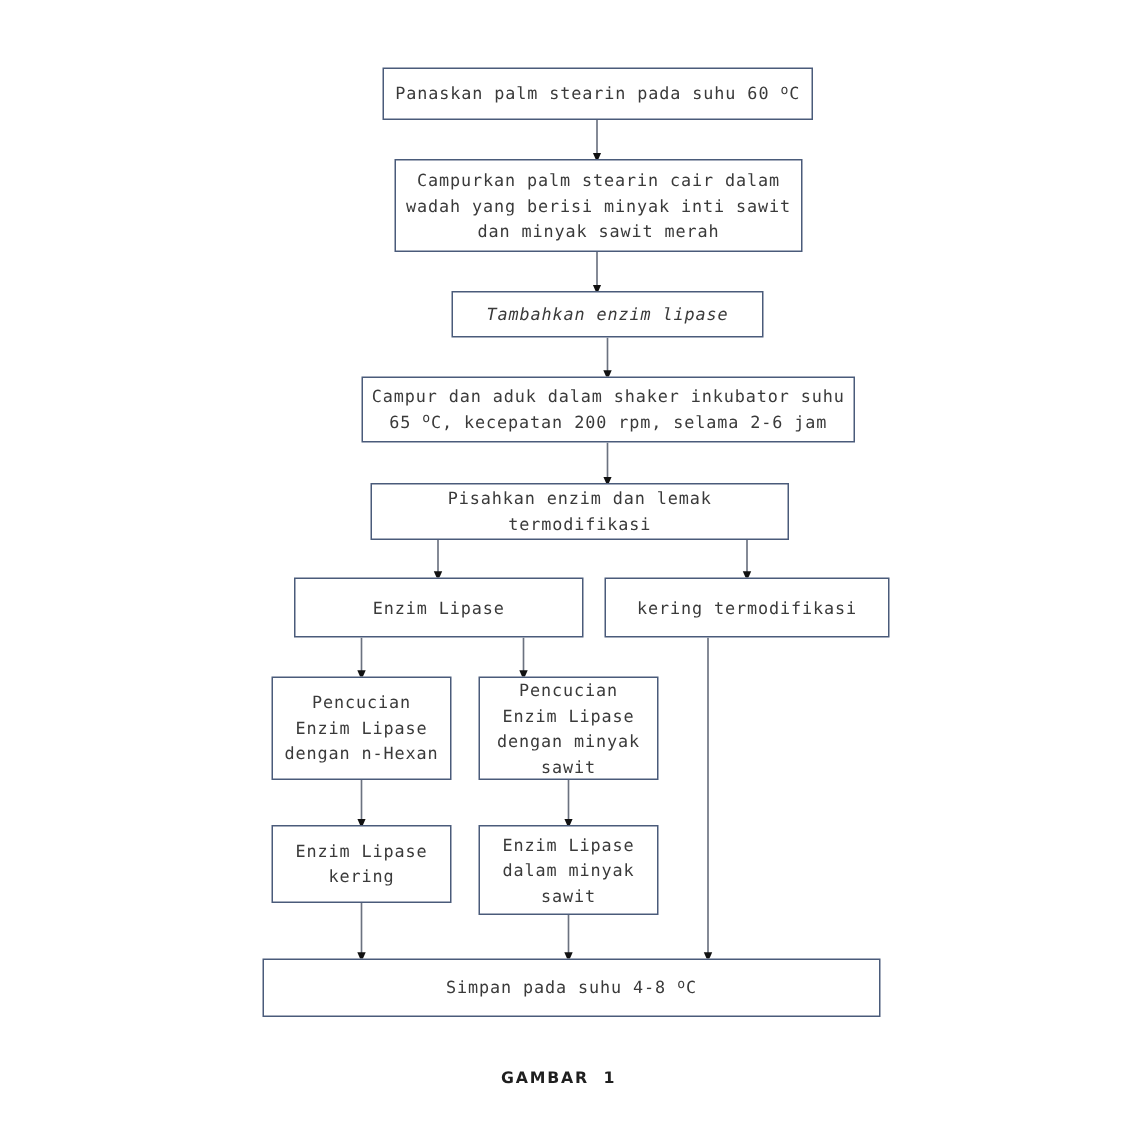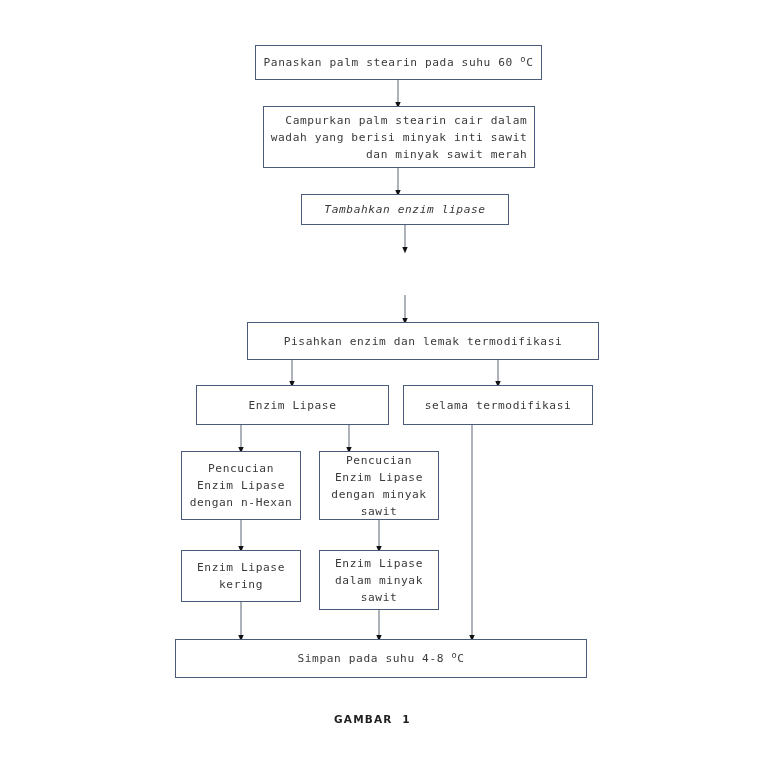--- a/index.html
+++ b/index.html
@@ -77,27 +77,29 @@
       <line x1="482" y1="360" x2="482" y2="384" stroke="#6b7280" stroke-width="1.1" marker-end="url(#arrowhead)"></line>
       <line x1="225" y1="425" x2="225" y2="450" stroke="#6b7280" stroke-width="1.1" marker-end="url(#arrowhead)"></line>
       <line x1="333" y1="425" x2="333" y2="450" stroke="#6b7280" stroke-width="1.1" marker-end="url(#arrowhead)"></line>
       <line x1="225" y1="520" x2="225" y2="549" stroke="#6b7280" stroke-width="1.1" marker-end="url(#arrowhead)"></line>
       <line x1="363" y1="520" x2="363" y2="549" stroke="#6b7280" stroke-width="1.1" marker-end="url(#arrowhead)"></line>
       <line x1="225" y1="602" x2="225" y2="638" stroke="#6b7280" stroke-width="1.1" marker-end="url(#arrowhead)"></line>
       <line x1="363" y1="610" x2="363" y2="638" stroke="#6b7280" stroke-width="1.1" marker-end="url(#arrowhead)"></line>
       <line x1="456" y1="425" x2="456" y2="638" stroke="#6b7280" stroke-width="1.1" marker-end="url(#arrowhead)"></line>
     </svg>
 <div class="node" style="left: 239px; top: 45px; width: 287px; height: 35px; border-color: rgb(74, 91, 122); color: rgb(58, 58, 58);"><span>Panaskan palm stearin pada suhu 60 <sup class="deg">o</sup>C</span></div>
-    <div class="node" style="left: 247px; top: 106px; width: 272px; height: 62px; border-color: rgb(74, 91, 122); color: rgb(58, 58, 58); text-align: right;"><span>Campurkan palm stearin cair dalam
+    <div class="node" style="left: 247px; top: 106px; width: 272px; height: 62px; border-color: rgb(74, 91, 122); color: rgb(58, 58, 58);"><span>Campurkan palm stearin cair dalam
 wadah yang berisi minyak inti sawit
 dan minyak sawit merah</span></div>
     <div class="node" style="left: 285px; top: 194px; width: 208px; height: 31px; border-color: rgb(74, 91, 122); color: rgb(58, 58, 58); font-style: italic;"><span>Tambahkan enzim lipase</span></div>
-    <div class="node" style="left: 231px; top: 322px; width: 352px; height: 38px; border-color: rgb(74, 91, 122); color: rgb(58, 58, 58);"><span>Pisahkan enzim dan lemak termodifikasi</span></div>
+    <div class="node" style="left: 225px; top: 251px; width: 329px; height: 44px; border-color: rgb(74, 91, 122); color: rgb(58, 58, 58);"><span>Campur dan aduk dalam shaker inkubator suhu
+65 <sup class="deg">o</sup>C, kecepatan 200 rpm, selama 2-6 jam</span></div>
+    <div class="node" style="left: 231px; top: 322px; width: 279px; height: 38px; border-color: rgb(74, 91, 122); color: rgb(58, 58, 58);"><span>Pisahkan enzim dan lemak termodifikasi</span></div>
     <div class="node" style="left: 180px; top: 385px; width: 193px; height: 40px; border-color: rgb(74, 91, 122); color: rgb(58, 58, 58);"><span>Enzim Lipase</span></div>
-    <div class="node" style="left: 387px; top: 385px; width: 190px; height: 40px; border-color: rgb(74, 91, 122); color: rgb(58, 58, 58);"><span>selama termodifikasi</span></div>
+    <div class="node" style="left: 387px; top: 385px; width: 190px; height: 40px; border-color: rgb(74, 91, 122); color: rgb(58, 58, 58);"><span>kering termodifikasi</span></div>
     <div class="node" style="left: 165px; top: 451px; width: 120px; height: 69px; border-color: rgb(74, 91, 122); color: rgb(58, 58, 58);"><span>Pencucian
 Enzim Lipase
 dengan n-Hexan</span></div>
     <div class="node" style="left: 303px; top: 451px; width: 120px; height: 69px; border-color: rgb(74, 91, 122); color: rgb(58, 58, 58);"><span>Pencucian
 Enzim Lipase
 dengan minyak
 sawit</span></div>
     <div class="node" style="left: 165px; top: 550px; width: 120px; height: 52px; border-color: rgb(74, 91, 122); color: rgb(58, 58, 58);"><span>Enzim Lipase
 kering</span></div>
     <div class="node" style="left: 303px; top: 550px; width: 120px; height: 60px; border-color: rgb(74, 91, 122); color: rgb(58, 58, 58);"><span>Enzim Lipase

